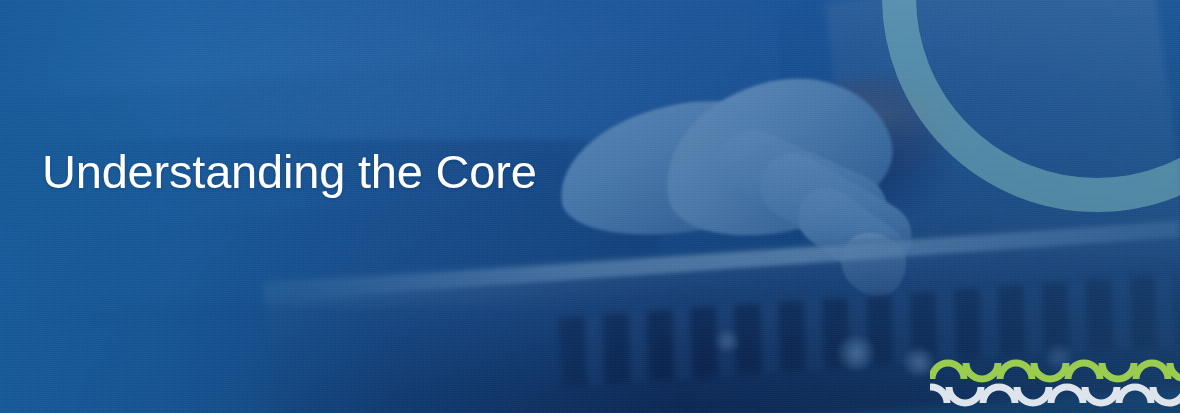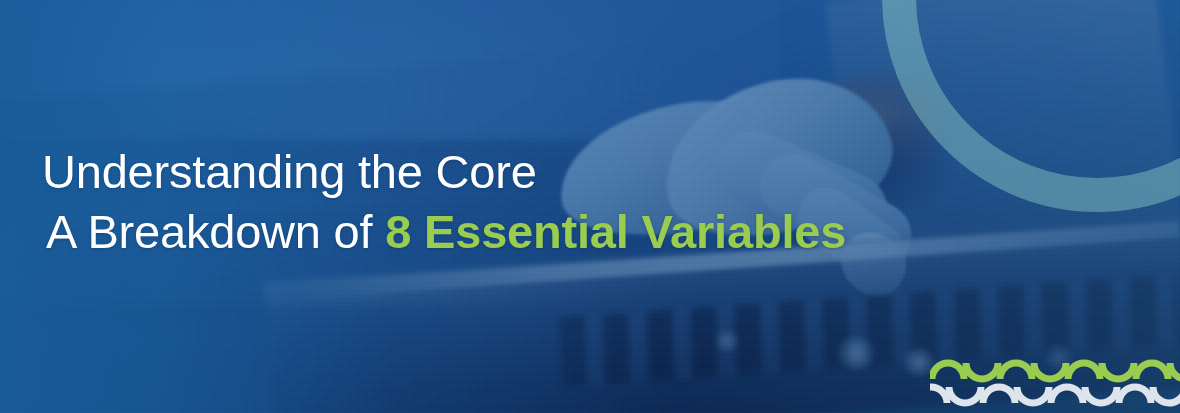--- a/index.html
+++ b/index.html
@@ -270,21 +270,20 @@
     <div class="desk"></div>
     <div class="duotone"></div>
     <div class="tint"></div>
     <div class="grain"></div>
   </div>
 
   <div class="ring"></div>
 
   <h1 class="heading">
     <span class="line line-1">Understanding the Core</span>
-    <span class="line line-3"><span>A Breakdown of </span><span class="accent">8 Essential Variables</span></span>
   </h1>
 
   <div class="pattern">
     <svg viewBox="0 0 250 58" preserveAspectRatio="none" aria-hidden="true">
       <defs>
 
         <g id="tile-green">
           <path d="M 2 22 A 16 16 0 0 1 34 22" fill="none" stroke="#9ACD4F" stroke-width="7"></path>
         </g>
         <g id="tile-green-down">

